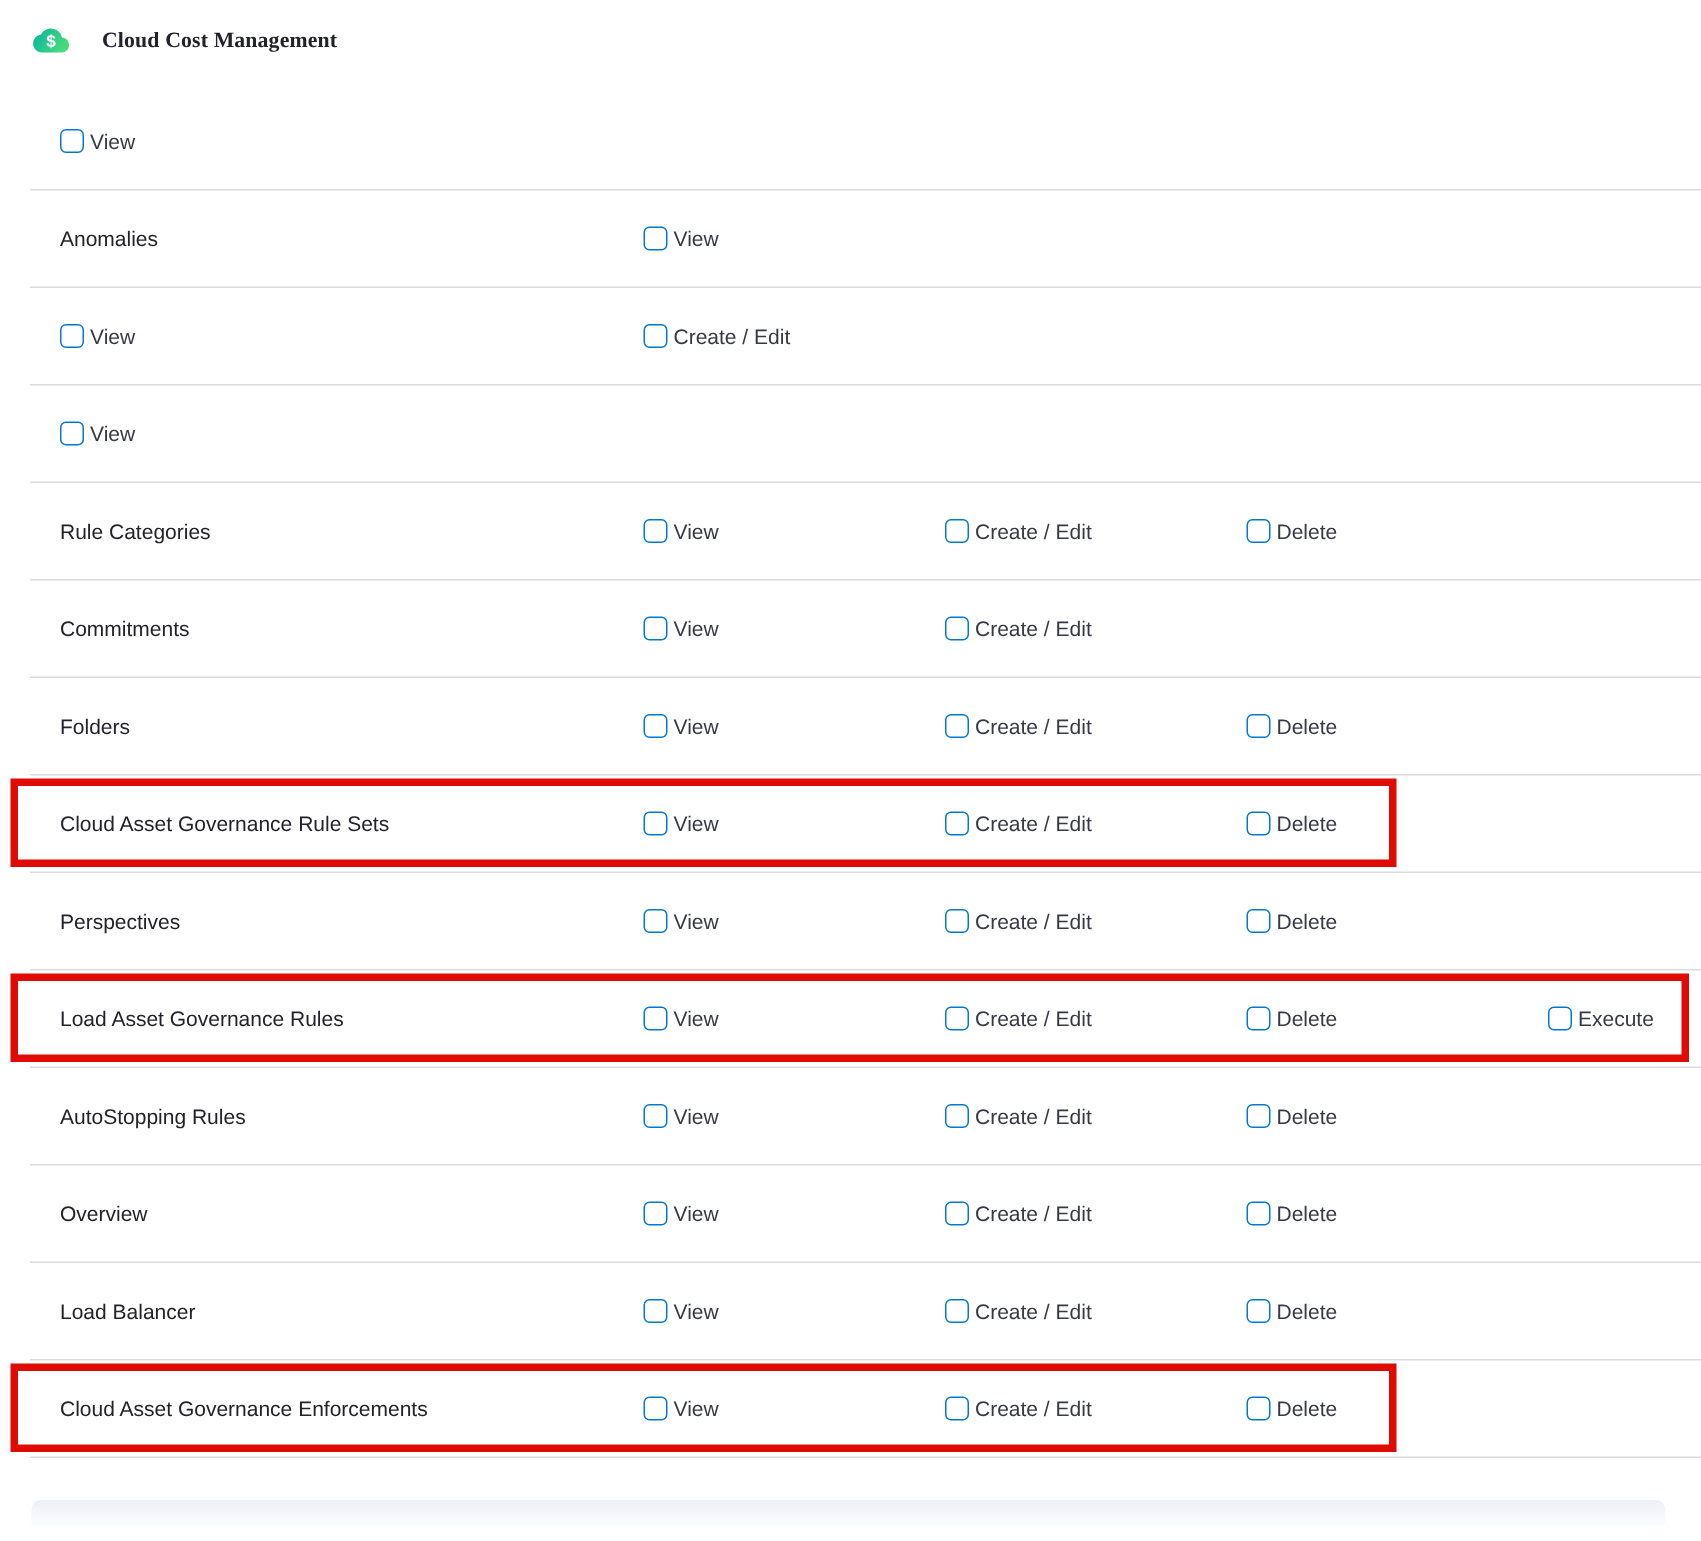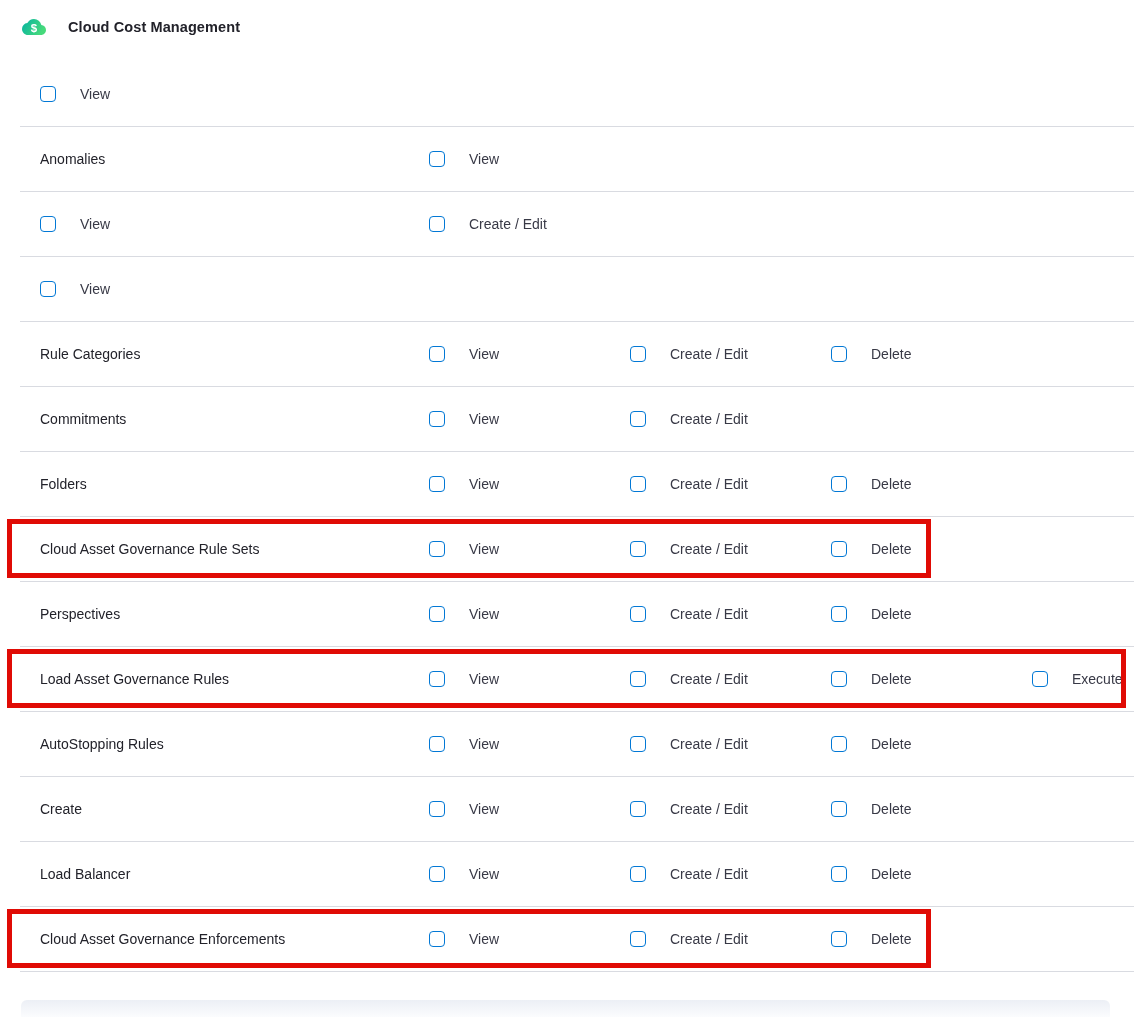--- a/index.html
+++ b/index.html
@@ -17,37 +17,38 @@
     gap: 22px;
     padding-left: 22px;
   }
   .app-icon { width: 24px; height: 24px; display: inline-flex; flex: 0 0 auto; }
   .app-icon svg { width: 100%; height: 100%; }
   .app-title {
     font-size: 14.5px;
     font-weight: 700;
     color: var(--row-label-color, #1d1d26);
     letter-spacing: .1px;
+    font-family: Liberation Serif, serif;
   }
   .rows { margin-top: 8px; }
   .row {
     position: relative;
     margin-left: 20px;
     height: 65px;
     border-bottom: 1px solid var(--divider, #d9dbe1);
     display: grid;
     grid-template-columns: 389px 201px 201px 201px 1fr;
     align-items: center;
     padding-left: 20px;
   }
   .row-label {
     font-size: 14px;
     color: var(--row-label-color, #22222a);
   }
-  .cell { display: flex; align-items: center; gap: 24px; min-width: 0; }
+  .cell { display: flex; align-items: center; gap: 4px; min-width: 0; }
   .cb {
     width: 16px; height: 16px;
     border: 1.6px solid var(--checkbox-border, #0278d5);
     border-radius: 4px;
     background: #ffffff;
     flex: 0 0 auto;
     cursor: pointer;
   }
   .cb-label {
     font-size: 14px;
@@ -239,21 +240,21 @@
         <span class="cb" role="checkbox" aria-checked="false"></span>
         <span class="cb-label">Create / Edit</span>
       </div>
       <div class="cell">
         <span class="cb" role="checkbox" aria-checked="false"></span>
         <span class="cb-label">Delete</span>
       </div>
       <div class="cell"></div>
     </div>
     <div class="row">
-    <div class="row-label">Create</div>
+    <div class="row-label">Overview</div>
   <div class="cell">
         <span class="cb" role="checkbox" aria-checked="false"></span>
         <span class="cb-label">View</span>
       </div>
       <div class="cell">
         <span class="cb" role="checkbox" aria-checked="false"></span>
         <span class="cb-label">Create / Edit</span>
       </div>
       <div class="cell">
         <span class="cb" role="checkbox" aria-checked="false"></span>

